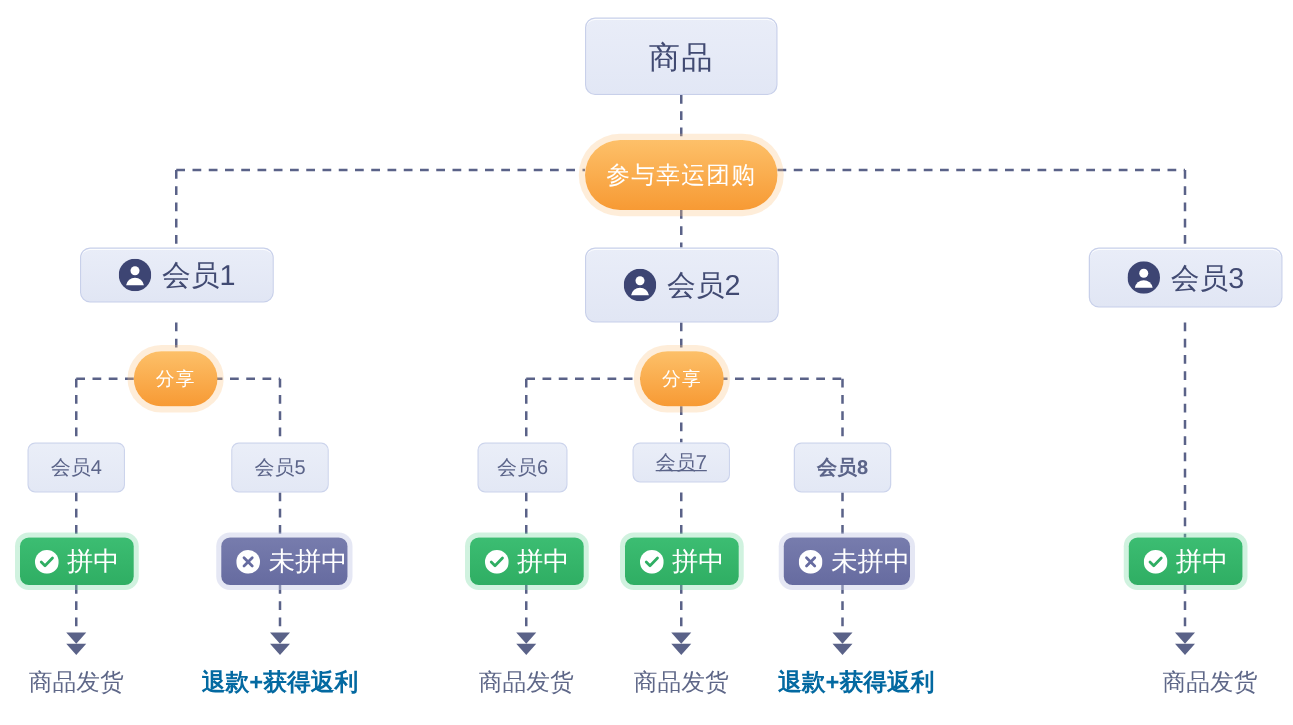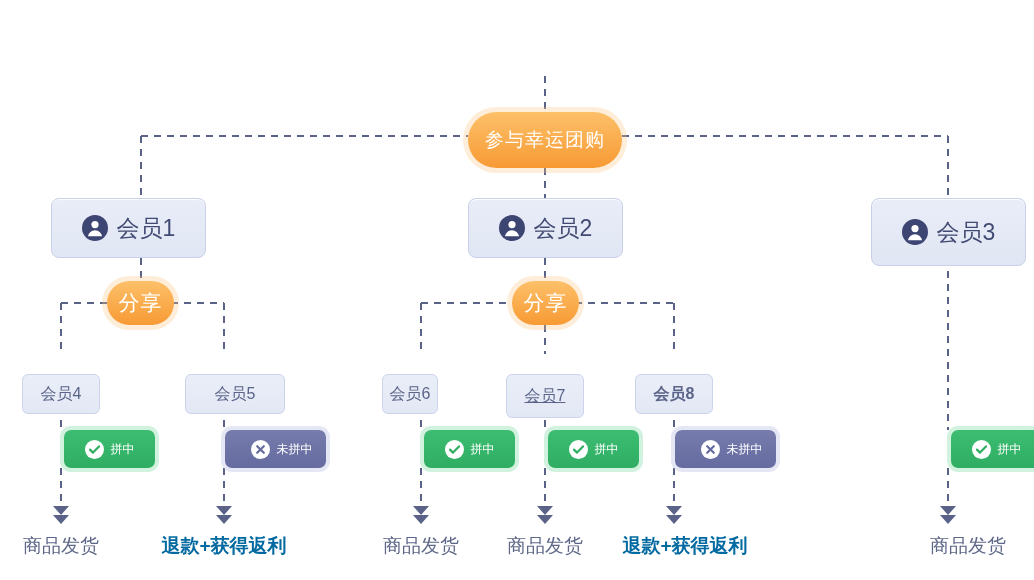--- a/index.html
+++ b/index.html
@@ -59,42 +59,40 @@
     flex:0 0 26px;
   }
 
   
   .sub-box{
     background:linear-gradient(180deg,#eaeef8 0%,#e3e8f5 100%);
     border:1px solid #ccd4ec;
     border-radius:6px;
     color:#5b6489;
     font-size:16px;
-    margin-top:20px;
   }
 
   
   .pill{
     color:#ffffff;
     background:linear-gradient(180deg,#fdc069 0%,#f79a34 100%);
     border-radius:999px;
     box-shadow:0 0 0 5px rgba(253,196,128,.30);
     font-weight:400;
   }
   .pill-join{ font-size:19px; letter-spacing:1px; }
-  .pill-share{ font-size:21px; letter-spacing:1px; }
+  .pill-share{ font-size:15px; letter-spacing:1px; }
 
   
   .badge{
     border-radius:7px;
     color:#ffffff;
-    font-size:12px;
+    font-size:21px;
     gap:7px;
     padding:0 12px;
-    margin-left:48px;
   }
   .badge .bicon{ display:inline-block;width:19px;height:19px;flex:0 0 19px;}
   .badge-success{
     background:linear-gradient(180deg,#3cbd72 0%,#2fae63 100%);
     box-shadow:0 0 0 4px rgba(120,218,162,.35);
   }
   .badge-fail{
     background:linear-gradient(180deg,#777cad 0%,#666ba0 100%);
     box-shadow:0 0 0 4px rgba(197,201,230,.45);
     padding-left:24px;
@@ -176,26 +174,29 @@
         <path d="M413 515 h16 l-8 9 z"></path>
       <path d="M537 506 h16 l-8 9 z"></path>
         <path d="M537 515 h16 l-8 9 z"></path>
       <path d="M666 506 h16 l-8 9 z"></path>
         <path d="M666 515 h16 l-8 9 z"></path>
       <path d="M940 506 h16 l-8 9 z"></path>
         <path d="M940 515 h16 l-8 9 z"></path>
     </g>
   </svg>
 
+  <div class="node product-box" style="left:468px;top:14px;width:154px;height:62px;">
+    <span>商品</span>
+  </div>
 
   <div class="node pill pill-join" style="left:468px;top:112px;width:154px;height:56px;">
     <span>参与幸运团购</span>
   </div>
 
-  <div class="node member-box" style="left:51px;top:198px;width:155px;height:60px;">
+  <div class="node member-box" style="left:64px;top:198px;width:155px;height:44px;">
     <span class="avatar">
       <svg viewBox="0 0 26 26" width="26" height="26">
         <circle cx="13" cy="13" r="13" fill="#3d4573"></circle>
         <circle cx="13" cy="9.6" r="3.6" fill="#ffffff"></circle>
         <path d="M5.9 21.2a7.2 7.2 0 0 1 14.2 0z" fill="#ffffff"></path>
       </svg>
     </span>
     <span>会员1</span>
   </div>
 
@@ -203,48 +204,48 @@
     <span class="avatar">
       <svg viewBox="0 0 26 26" width="26" height="26">
         <circle cx="13" cy="13" r="13" fill="#3d4573"></circle>
         <circle cx="13" cy="9.6" r="3.6" fill="#ffffff"></circle>
         <path d="M5.9 21.2a7.2 7.2 0 0 1 14.2 0z" fill="#ffffff"></path>
       </svg>
     </span>
     <span>会员2</span>
   </div>
 
-  <div class="node member-box" style="left:871px;top:198px;width:155px;height:68px;">
+  <div class="node member-box" style="left:871px;top:198px;width:155px;height:48px;">
     <span class="avatar">
       <svg viewBox="0 0 26 26" width="26" height="26">
         <circle cx="13" cy="13" r="13" fill="#3d4573"></circle>
         <circle cx="13" cy="9.6" r="3.6" fill="#ffffff"></circle>
         <path d="M5.9 21.2a7.2 7.2 0 0 1 14.2 0z" fill="#ffffff"></path>
       </svg>
     </span>
     <span>会员3</span>
   </div>
 
   <div class="node pill pill-share" style="left:107px;top:281px;width:67px;height:44px;">
     <span>分享</span>
   </div>
   <div class="node pill pill-share" style="left:512px;top:281px;width:67px;height:44px;">
     <span>分享</span>
   </div>
 
   <div class="node sub-box" style="left:22px;top:354px;width:78px;height:40px;">
     <span>会员4</span>
   </div>
-  <div class="node sub-box" style="left:185px;top:354px;width:100px;height:40px;">
+  <div class="node sub-box" style="left:185px;top:354px;width:78px;height:40px;">
     <span>会员5</span>
   </div>
-  <div class="node sub-box" style="left:382px;top:354px;width:56px;height:40px;">
+  <div class="node sub-box" style="left:382px;top:354px;width:72px;height:40px;">
     <span>会员6</span>
   </div>
-  <div class="node sub-box" style="left:506px;top:354px;width:78px;height:44px;text-decoration:underline;">
+  <div class="node sub-box" style="left:506px;top:354px;width:78px;height:32px;text-decoration:underline;">
     <span>会员7</span>
   </div>
   <div class="node sub-box" style="left:635px;top:354px;width:78px;height:40px;font-weight:bold;">
     <span>会员8</span>
   </div>
 
   <div class="node badge badge-success" style="left:16px;top:430px;width:91px;height:38px;">
     <span class="bicon">
       <svg viewBox="0 0 19 19" width="19" height="19">
         <circle cx="9.5" cy="9.5" r="9.5" fill="#ffffff"></circle>

